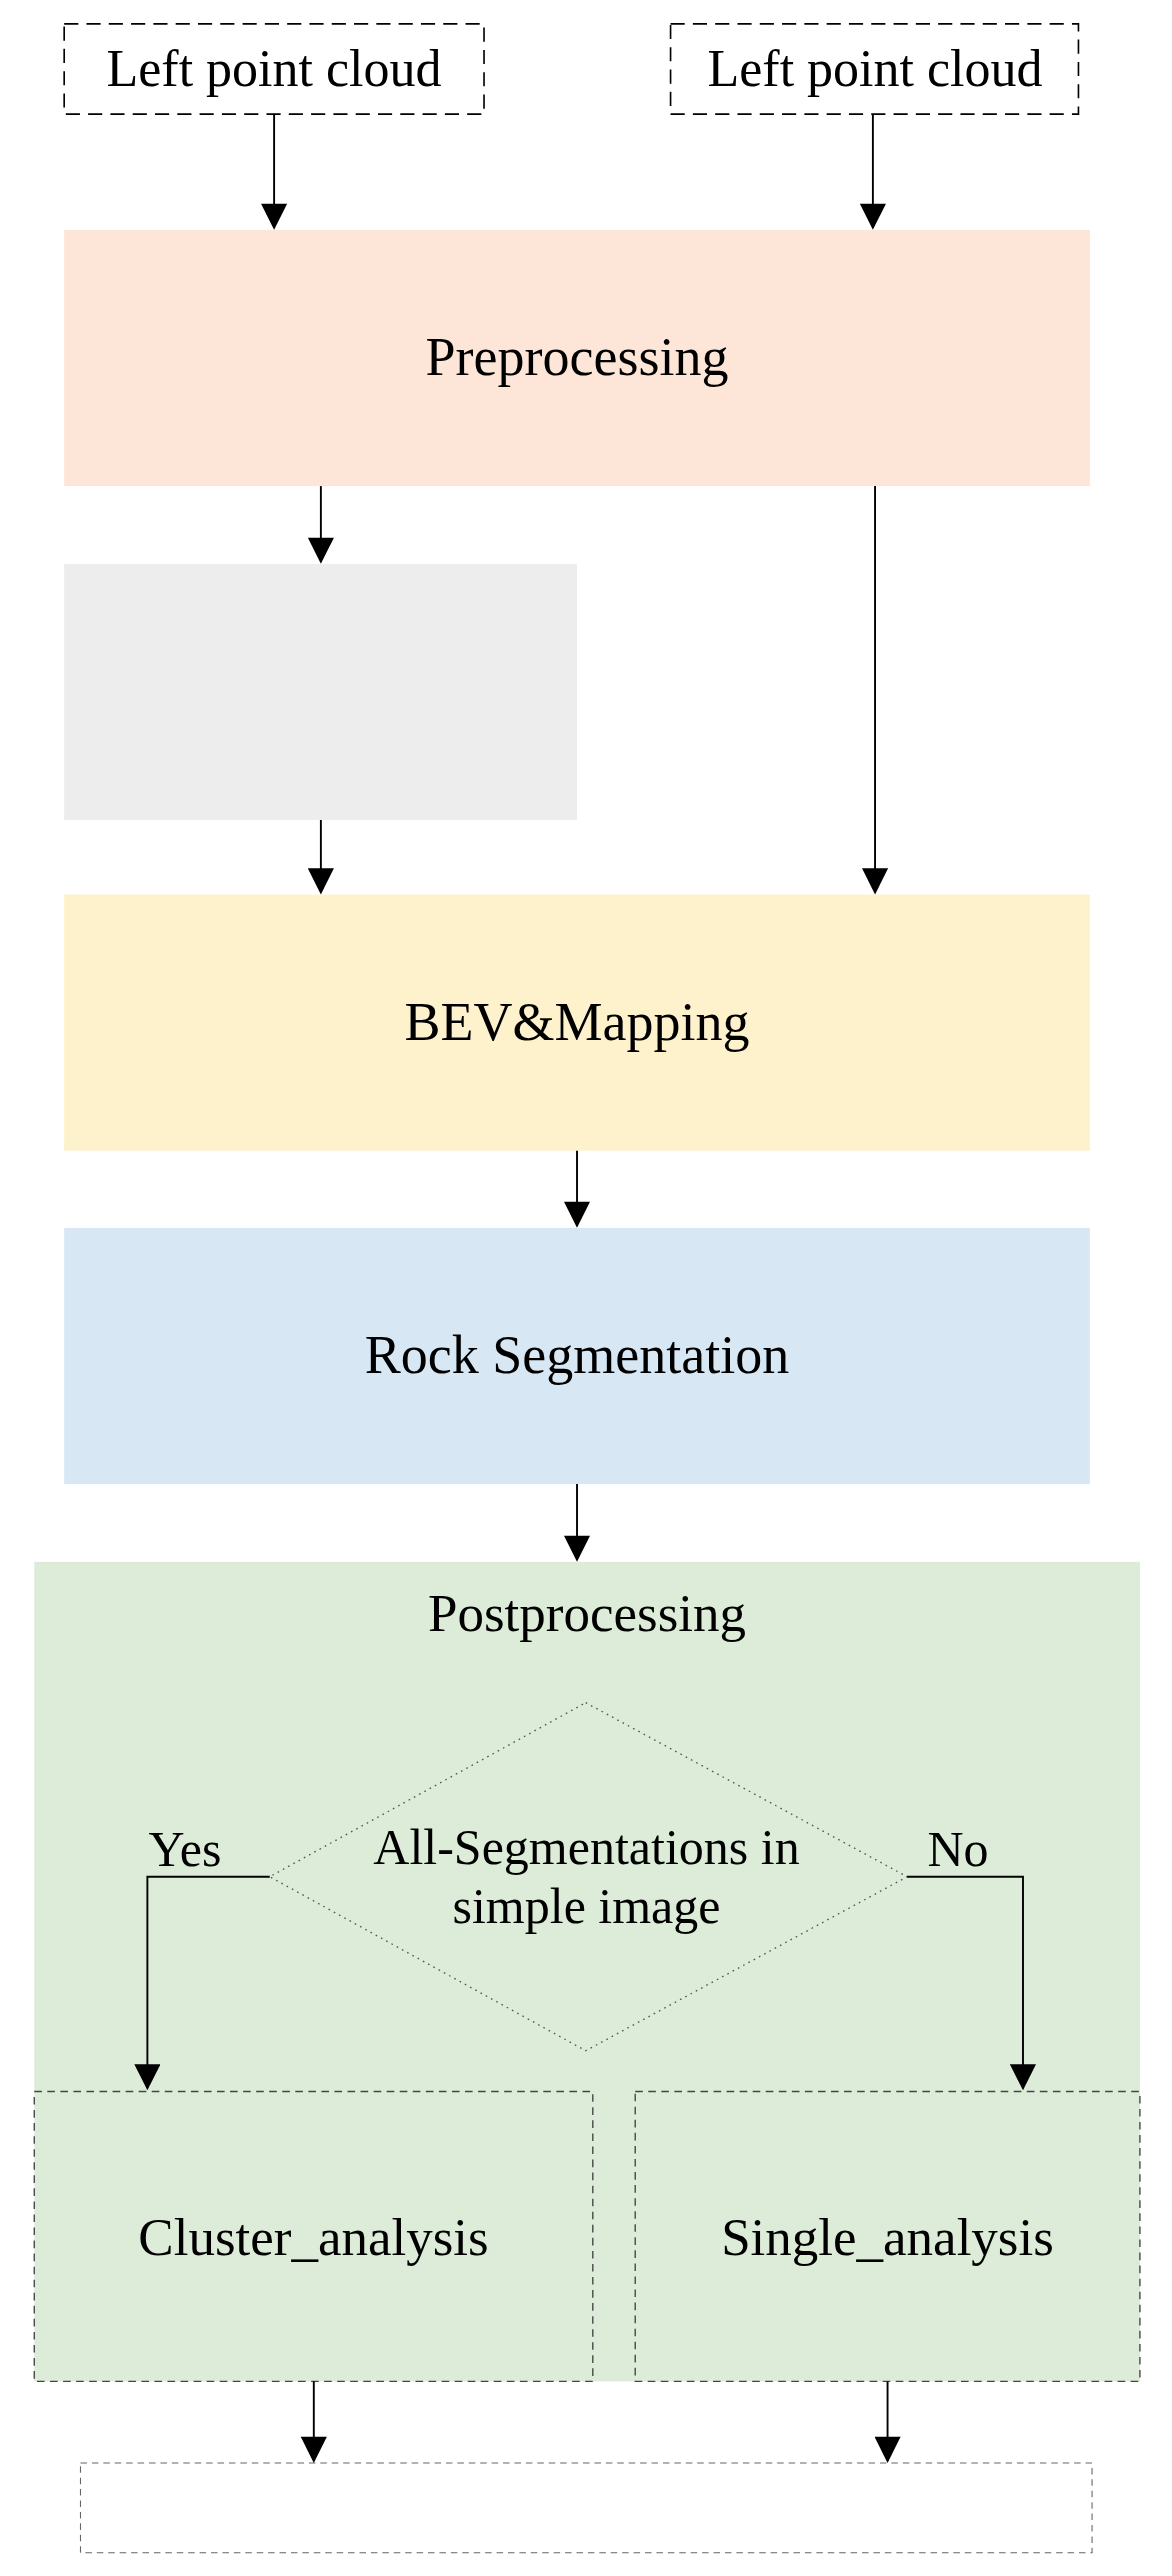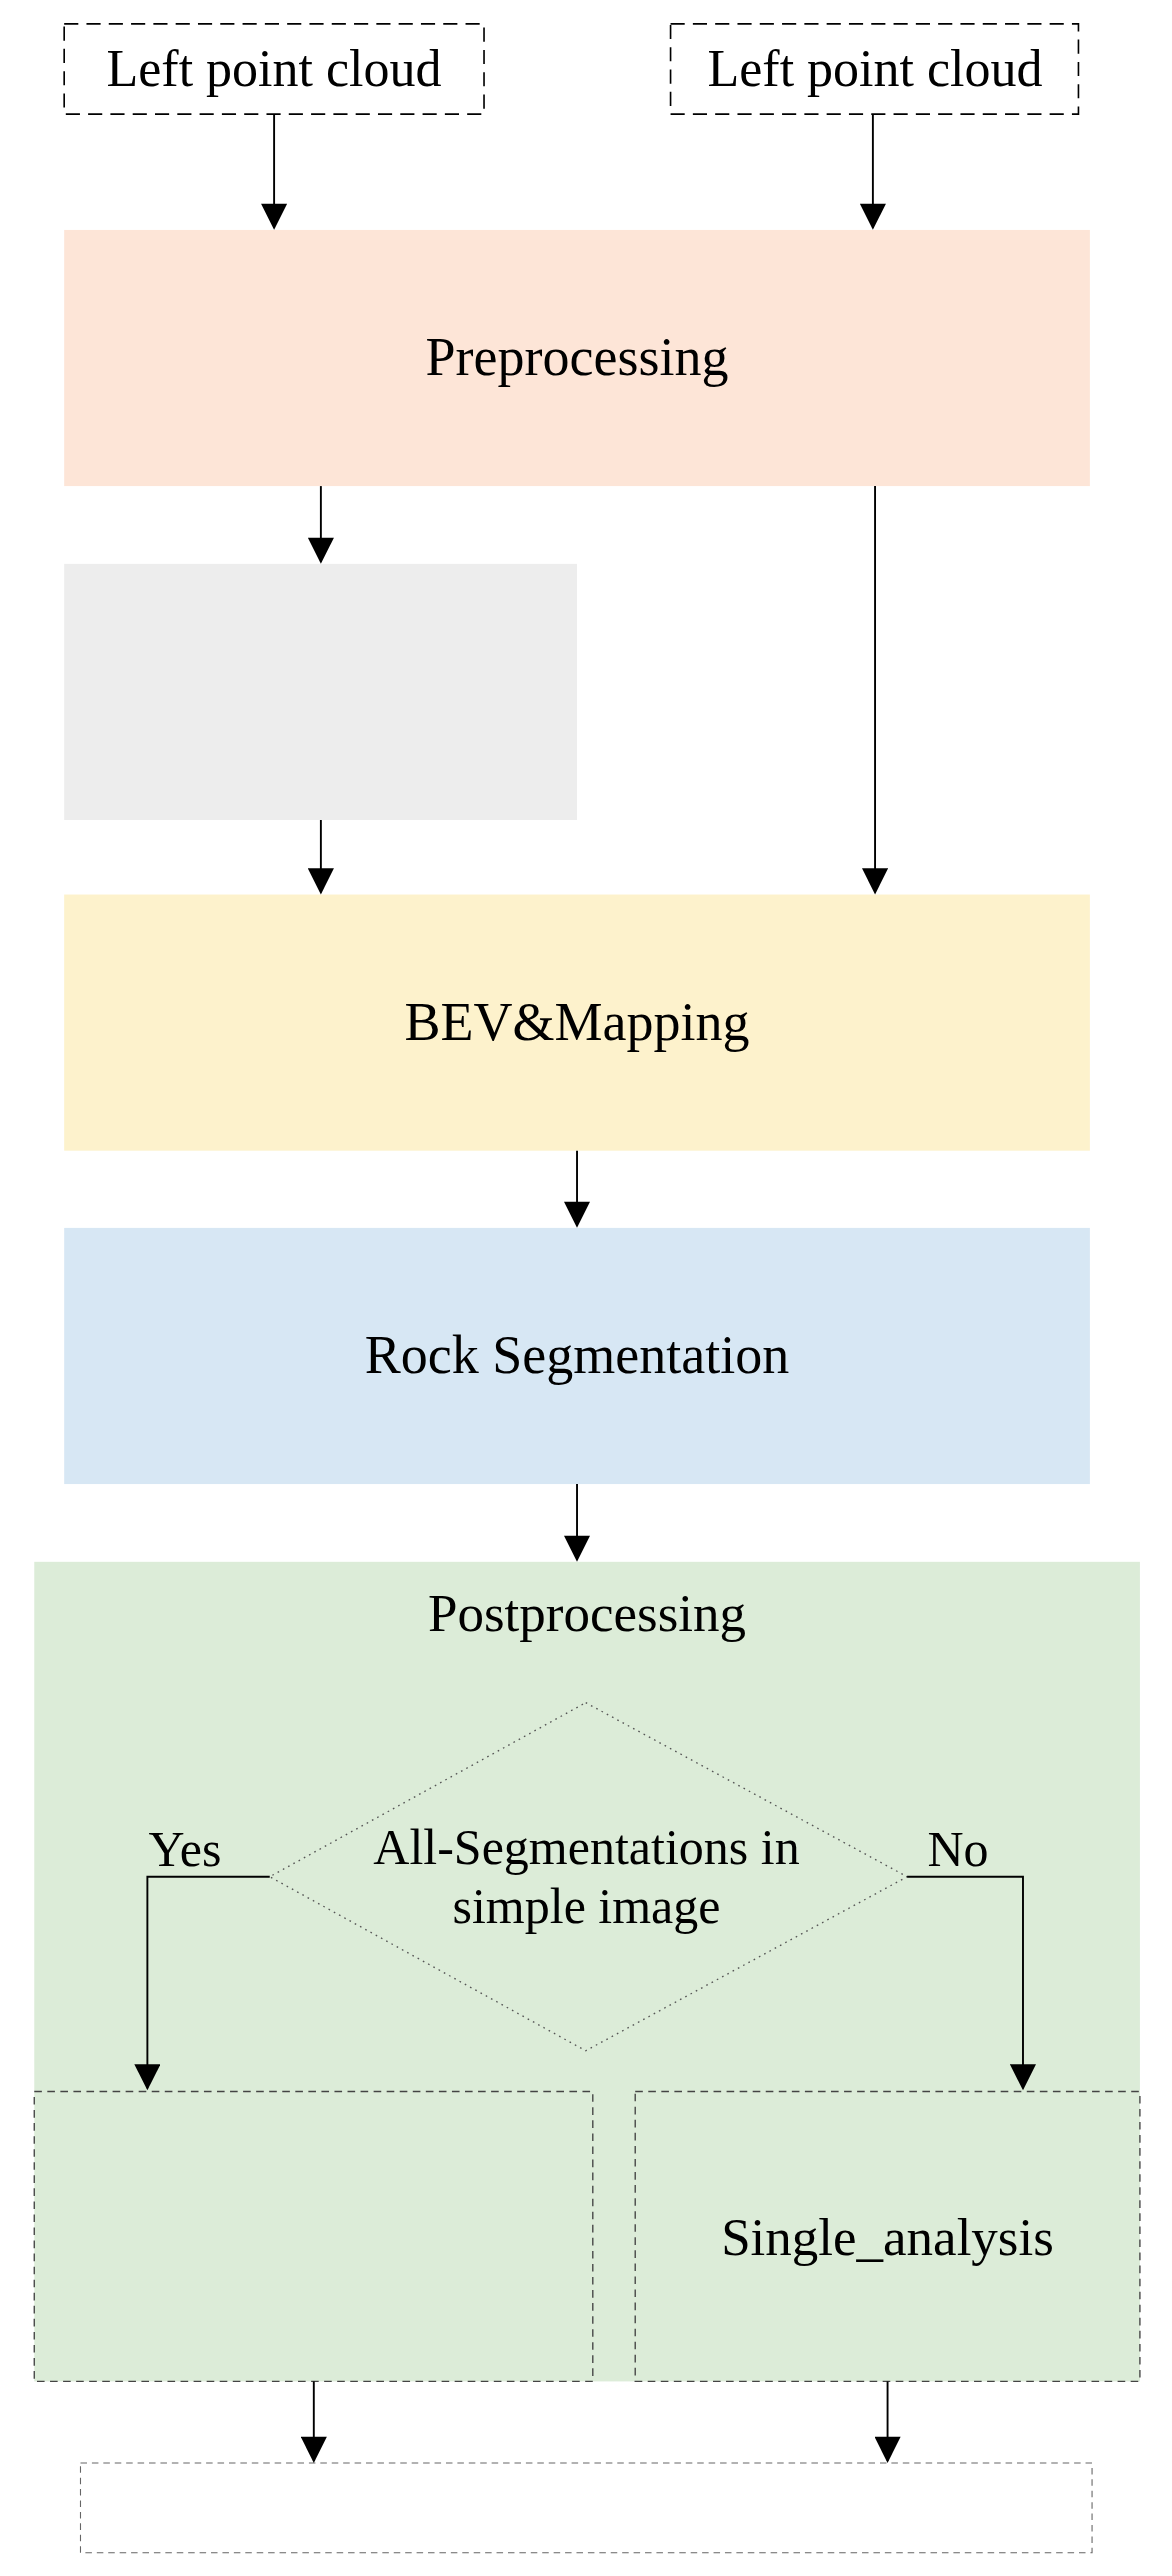--- a/index.html
+++ b/index.html
@@ -96,18 +96,19 @@
     <span>All-Segmentations in</span>
     <span>simple image</span>
   </div>
 
   <div class="lbl fs-title" style="left:34px; top:1575px; width:1106px; height:76px;">Postprocessing</div>
 
   <div class="lbl fs-small" style="left:125px; top:1817px; width:120px; height:65px;">Yes</div>
 
   <div class="lbl fs-small" style="left:898px; top:1817px; width:120px; height:65px;">No</div>
 
+  <div class="lbl fs-branch" style="left:34px; top:2092px; width:559px; height:290px;">Cluster_analysis</div>
 
   <div class="lbl fs-branch" style="left:635px; top:2092px; width:505px; height:290px;">Single_analysis</div>
 
 
 </div>
 
 
 </body></html>

